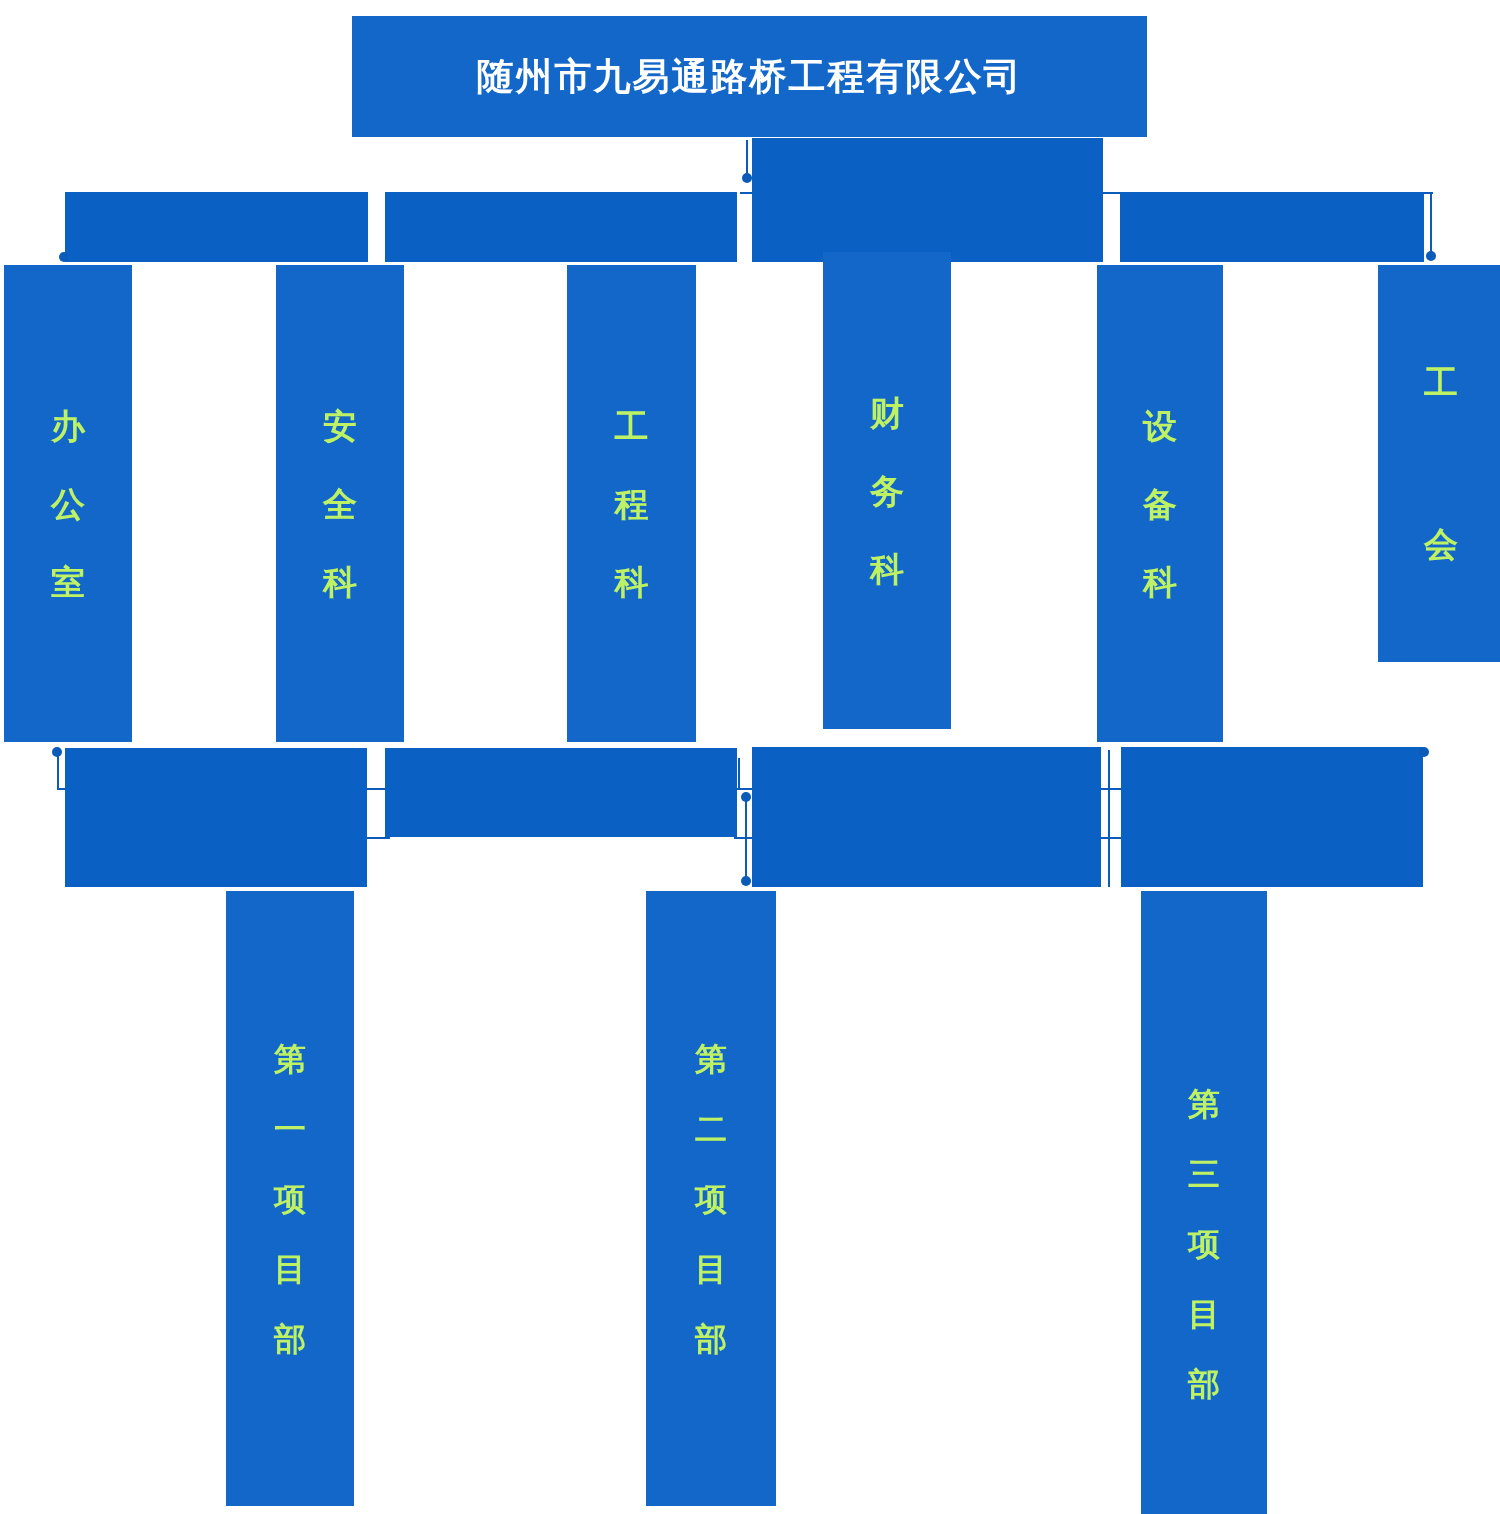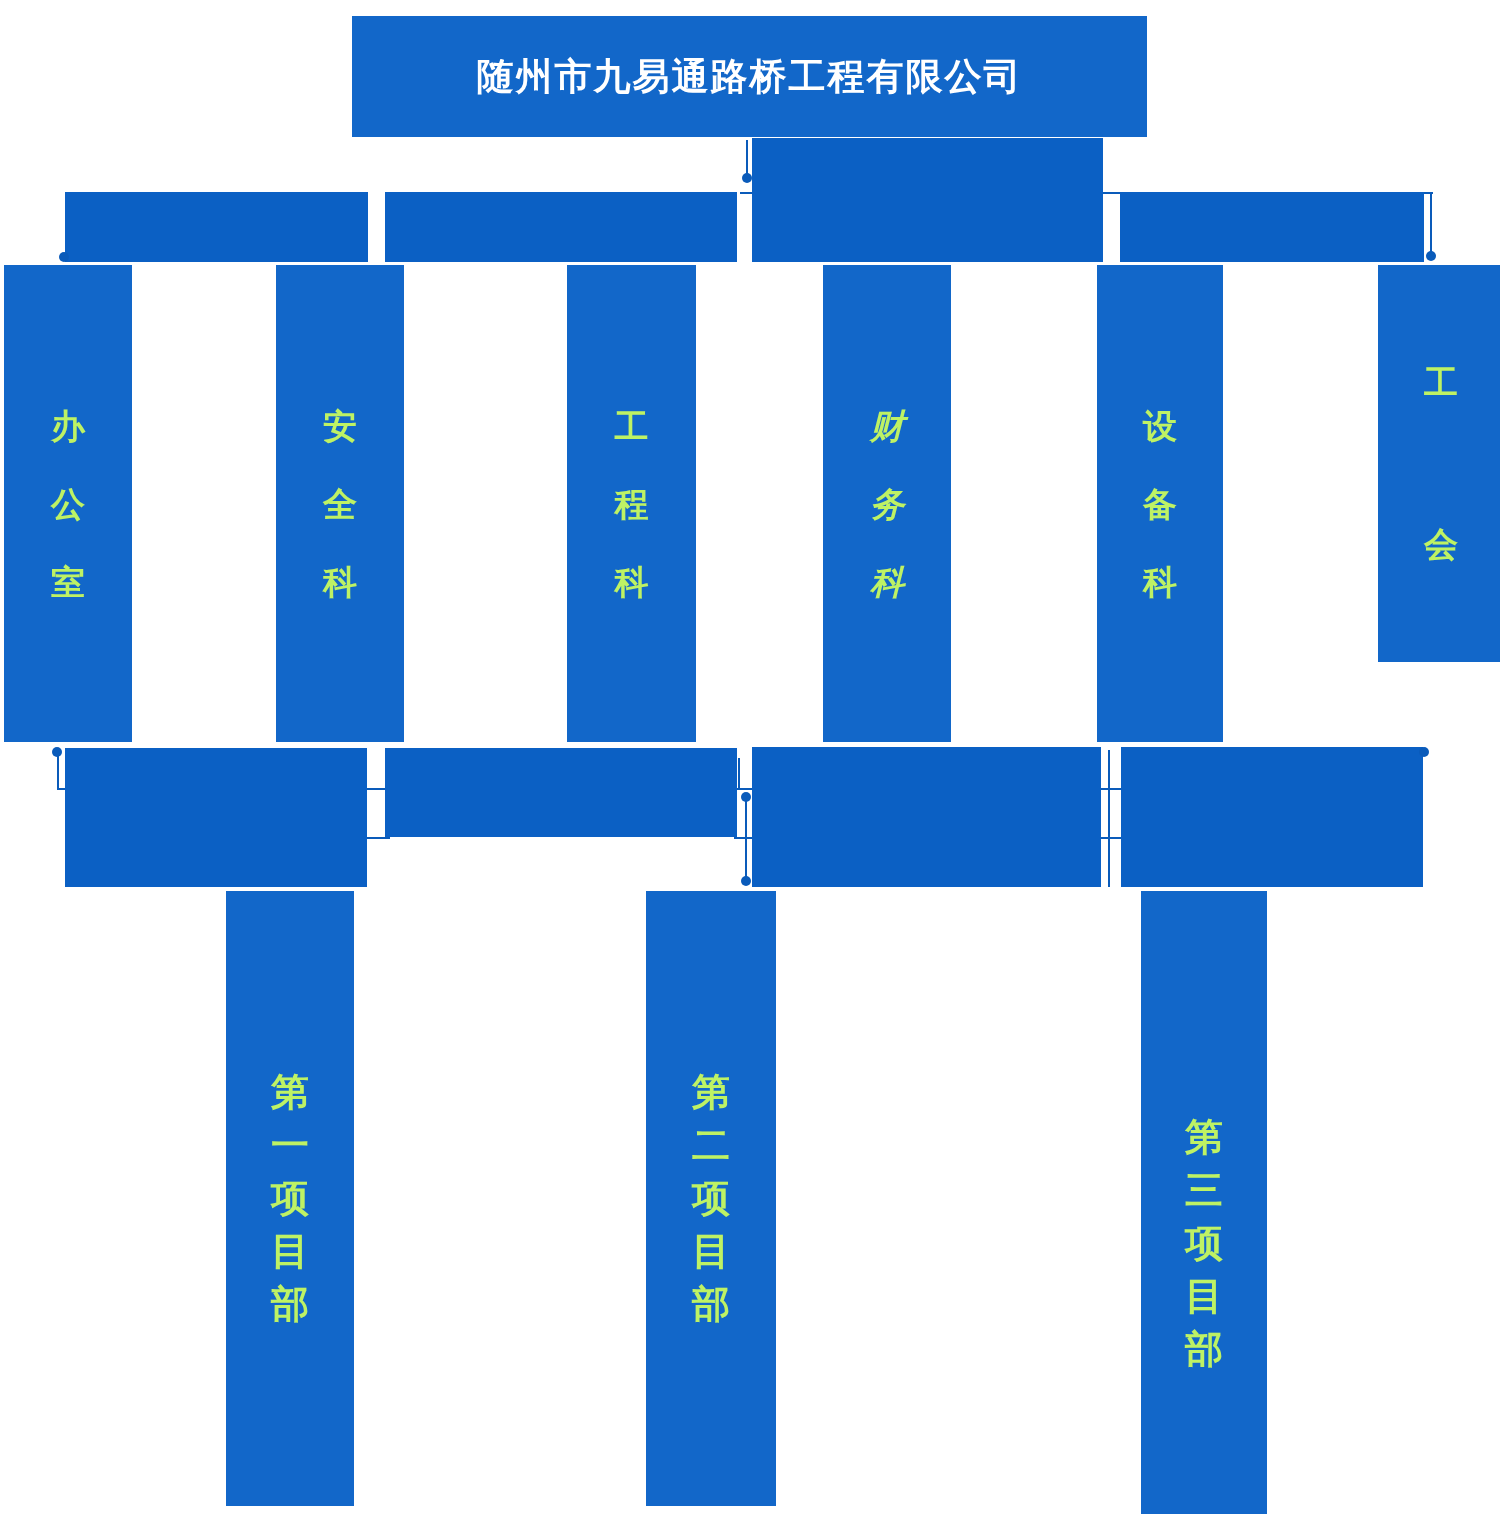--- a/index.html
+++ b/index.html
@@ -11,21 +11,21 @@
   .box{background:var(--box-blue,#1267c9);}
   .bar{background:var(--bar-blue,#0b60c4);}
   .center{display:flex;align-items:center;justify-content:center;}
   .root-label{color:#ffffff;font-weight:bold;font-size:37px;white-space:nowrap;letter-spacing:2px;}
   .vtext{
     width:42px;text-align:center;word-break:break-all;
     color:#bef264;font-weight:bold;font-size:34px;
   }
   .lh78{line-height:78px;}
   .lh162{line-height:162px;}
-  .lh83{line-height:53px;font-size:38px;}
+  .lh83{line-height:70px;font-size:32px;}
   .cline{position:absolute;background:var(--conn-blue,#0a5bba);z-index:0;}
   .cdot{position:absolute;width:10px;height:10px;border-radius:50%;
         background:var(--conn-blue,#0a5bba);z-index:2;}
 </style>
 </head>
 <body>
 
 <div class="canvas">
 
   <div class="node box center" style="left:352px;top:16px;width:795px;height:121px;">
@@ -40,21 +40,21 @@
 
   <div class="node box center" style="left:4px;top:265px;width:128px;height:477px;">
     <div class="vtext lh78">办公室</div>
   </div>
   <div class="node box center" style="left:276px;top:265px;width:128px;height:477px;">
     <div class="vtext lh78">安全科</div>
   </div>
   <div class="node box center" style="left:549px;top:265px;width:129px;height:477px;margin-left:18px;">
     <div class="vtext lh78">工程科</div>
   </div>
-  <div class="node box center" style="left:823px;top:265px;width:128px;height:477px;font-style:italic;">
+  <div class="node box center" style="left:823px;top:252px;width:128px;height:477px;">
     <div class="vtext lh78">财务科</div>
   </div>
   <div class="node box center" style="left:1097px;top:265px;width:126px;height:477px;">
     <div class="vtext lh78">设备科</div>
   </div>
   <div class="node box center" style="left:1378px;top:265px;width:126px;height:397px;font-family:Liberation Serif, serif;">
     <div class="vtext lh162">工会</div>
   </div>
 
   <div class="node bar" style="left:65px;top:748px;width:302px;height:139px;"></div>

